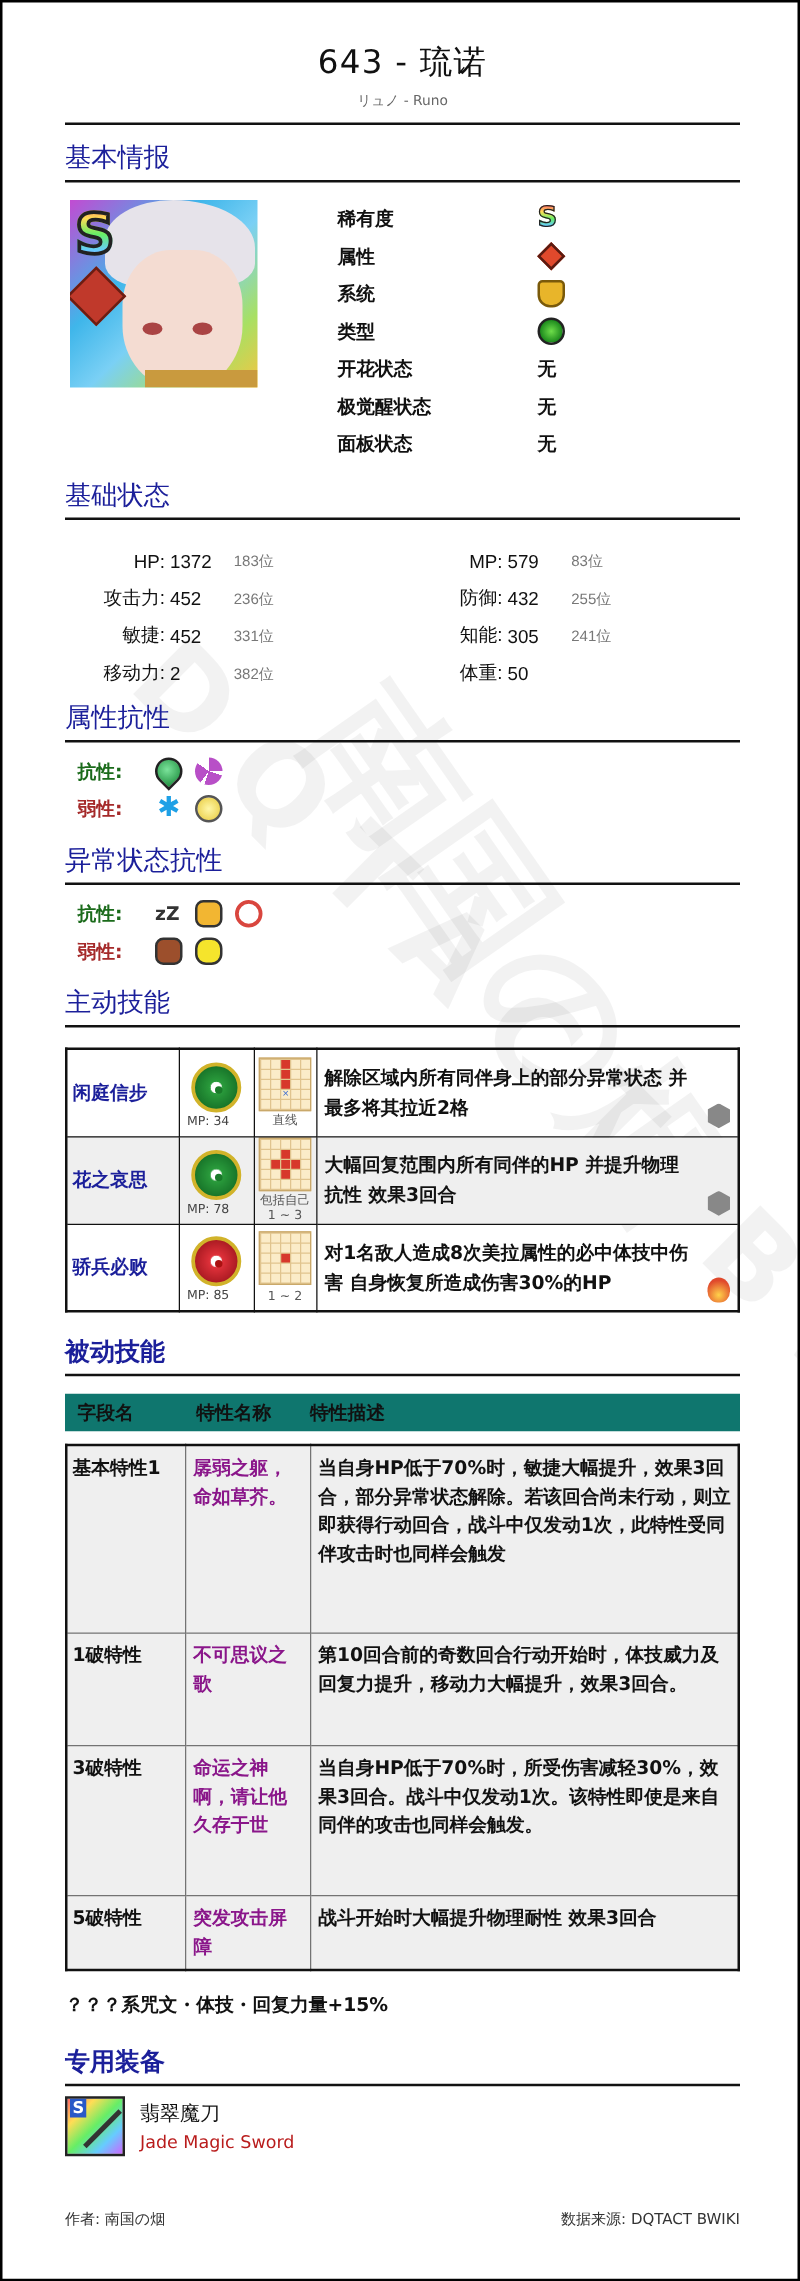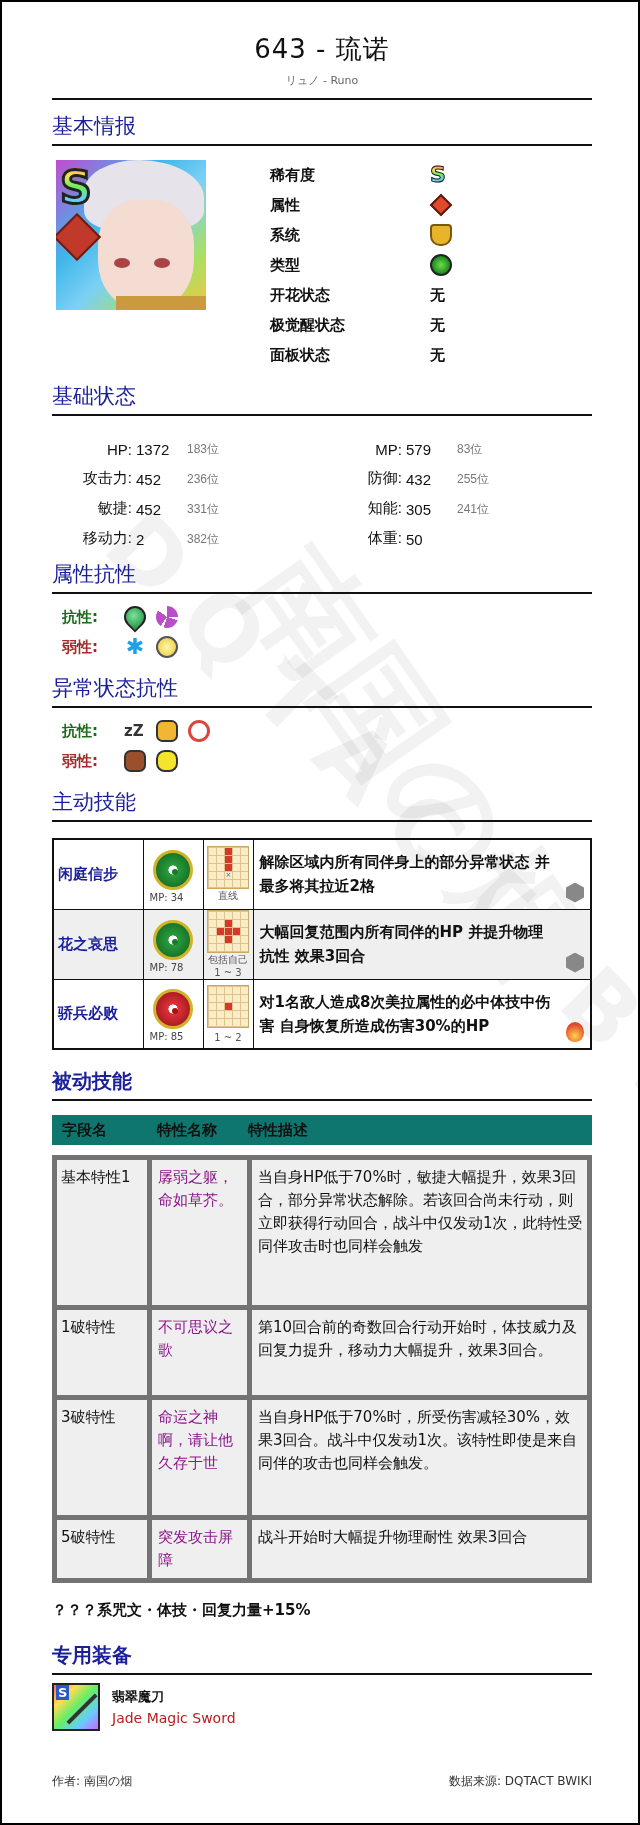--- a/index.html
+++ b/index.html
@@ -91,33 +91,33 @@
   .act .desc { font-weight: bold; font-size: 15px; padding: 6px 32px 6px 6px; line-height: 24px; position: relative; }
   .hex { position: absolute; right: 6px; bottom: 6px; width: 18px; height: 20px; background: #888;
     clip-path: polygon(50% 0,100% 25%,100% 75%,50% 100%,0 75%,0 25%); }
   .flame { position: absolute; right: 6px; bottom: 6px; width: 18px; height: 20px; background: radial-gradient(circle at 50% 70%,#ffd24a,#e0492c 70%); border-radius: 50% 50% 45% 45%; }
   
   .pas-head { display: flex; background: #0f766e; margin-top: 14px; height: 30px; align-items: center; font-weight: bold; font-size: 15px; }
   .pas-head div:nth-child(1){ width: 95px; padding-left: 10px; }
   .pas-head div:nth-child(2){ width: 95px; padding-left: 10px; }
   .pas-head div:nth-child(3){ padding-left: 6px; }
   .pas { width: 540px; margin-top: 10px; border: 2px solid #111; }
-  .pas td { border: 5px solid #737373; vertical-align: top; padding: 6px 4px; background: #efefef; font-weight: normal; font-size: 15px; line-height: 23px; }
+  .pas td { border: 1px solid #737373; vertical-align: top; padding: 6px 4px; background: #efefef; font-weight: bold; font-size: 15px; line-height: 23px; }
   .pas td.f { width: 95px; }
   .pas td.n { width: 100px; color: #8a168a; padding-left: 6px; }
   .pas td.d { padding-left: 6px; }
   
   .leader { margin-top: 18px; font-weight: bold; font-size: 15px; }
   
   .equip { display: flex; margin-top: 8px; align-items: center; }
   .eq-icon { width: 48px; height: 48px; border: 2px solid #222; background: linear-gradient(135deg,#f66,#fd5,#6e6,#6cf,#c6f); position: relative; }
   .eq-icon .s { position: absolute; left: 2px; top: 0; font-weight: 900; color: #fff; font-size: 13px; background: #2a59c7; padding: 0 2px; }
   .eq-icon .blade { position: absolute; left: 8px; top: 22px; width: 40px; height: 4px; background: #333; transform: rotate(-45deg); }
   .eq-text { margin-left: 12px; }
-  .eq-name { font-weight: bold; font-size: 13px; }
+  .eq-name { font-weight: normal; font-size: 16px; }
   .eq-en { color: #b91c1c; font-size: 14px; margin-top: 4px; }
   
   .footer { margin-top: 36px; font-size: 12px; color: #333; }
   .frow { display: flex; justify-content: space-between; height: 28px; align-items: center; }
 </style>
 </head>
 <body>
 
 <div class="frame">
   <div class="wm wm1">南国の烟</div>

